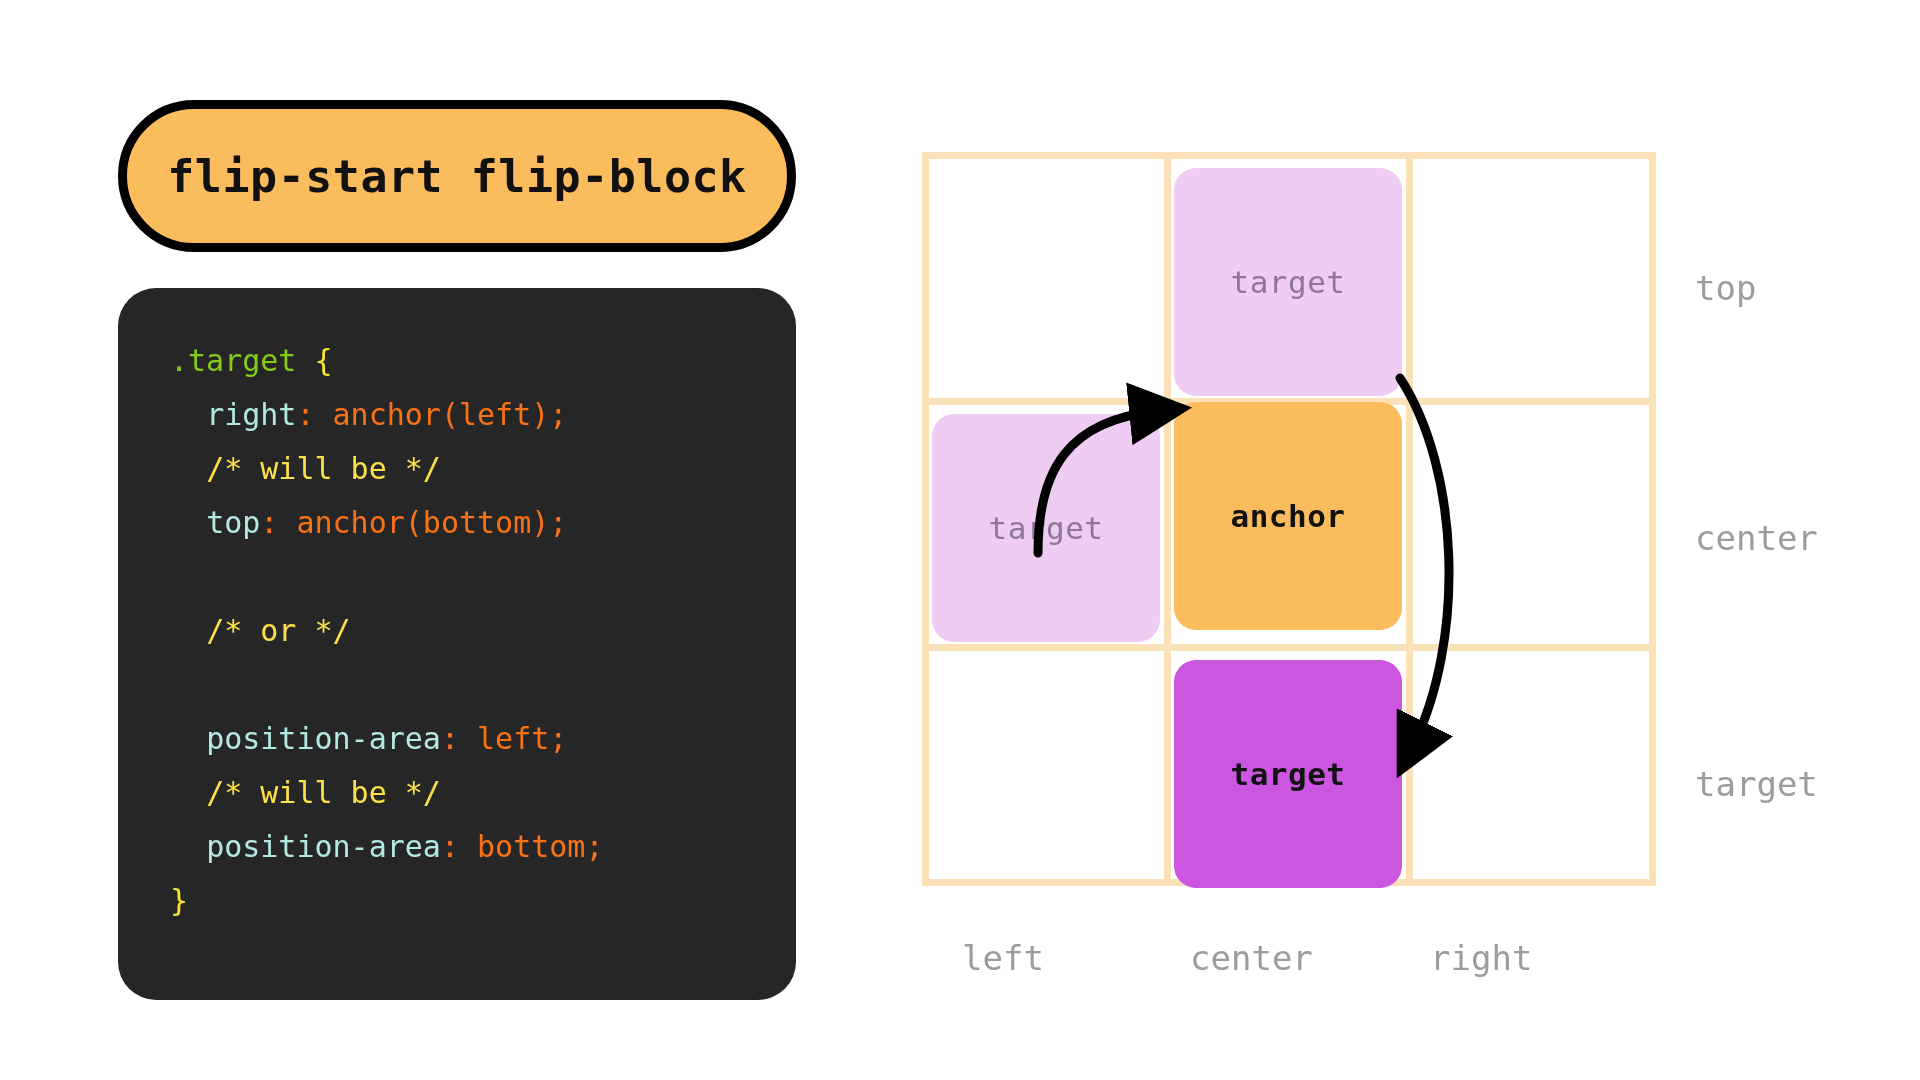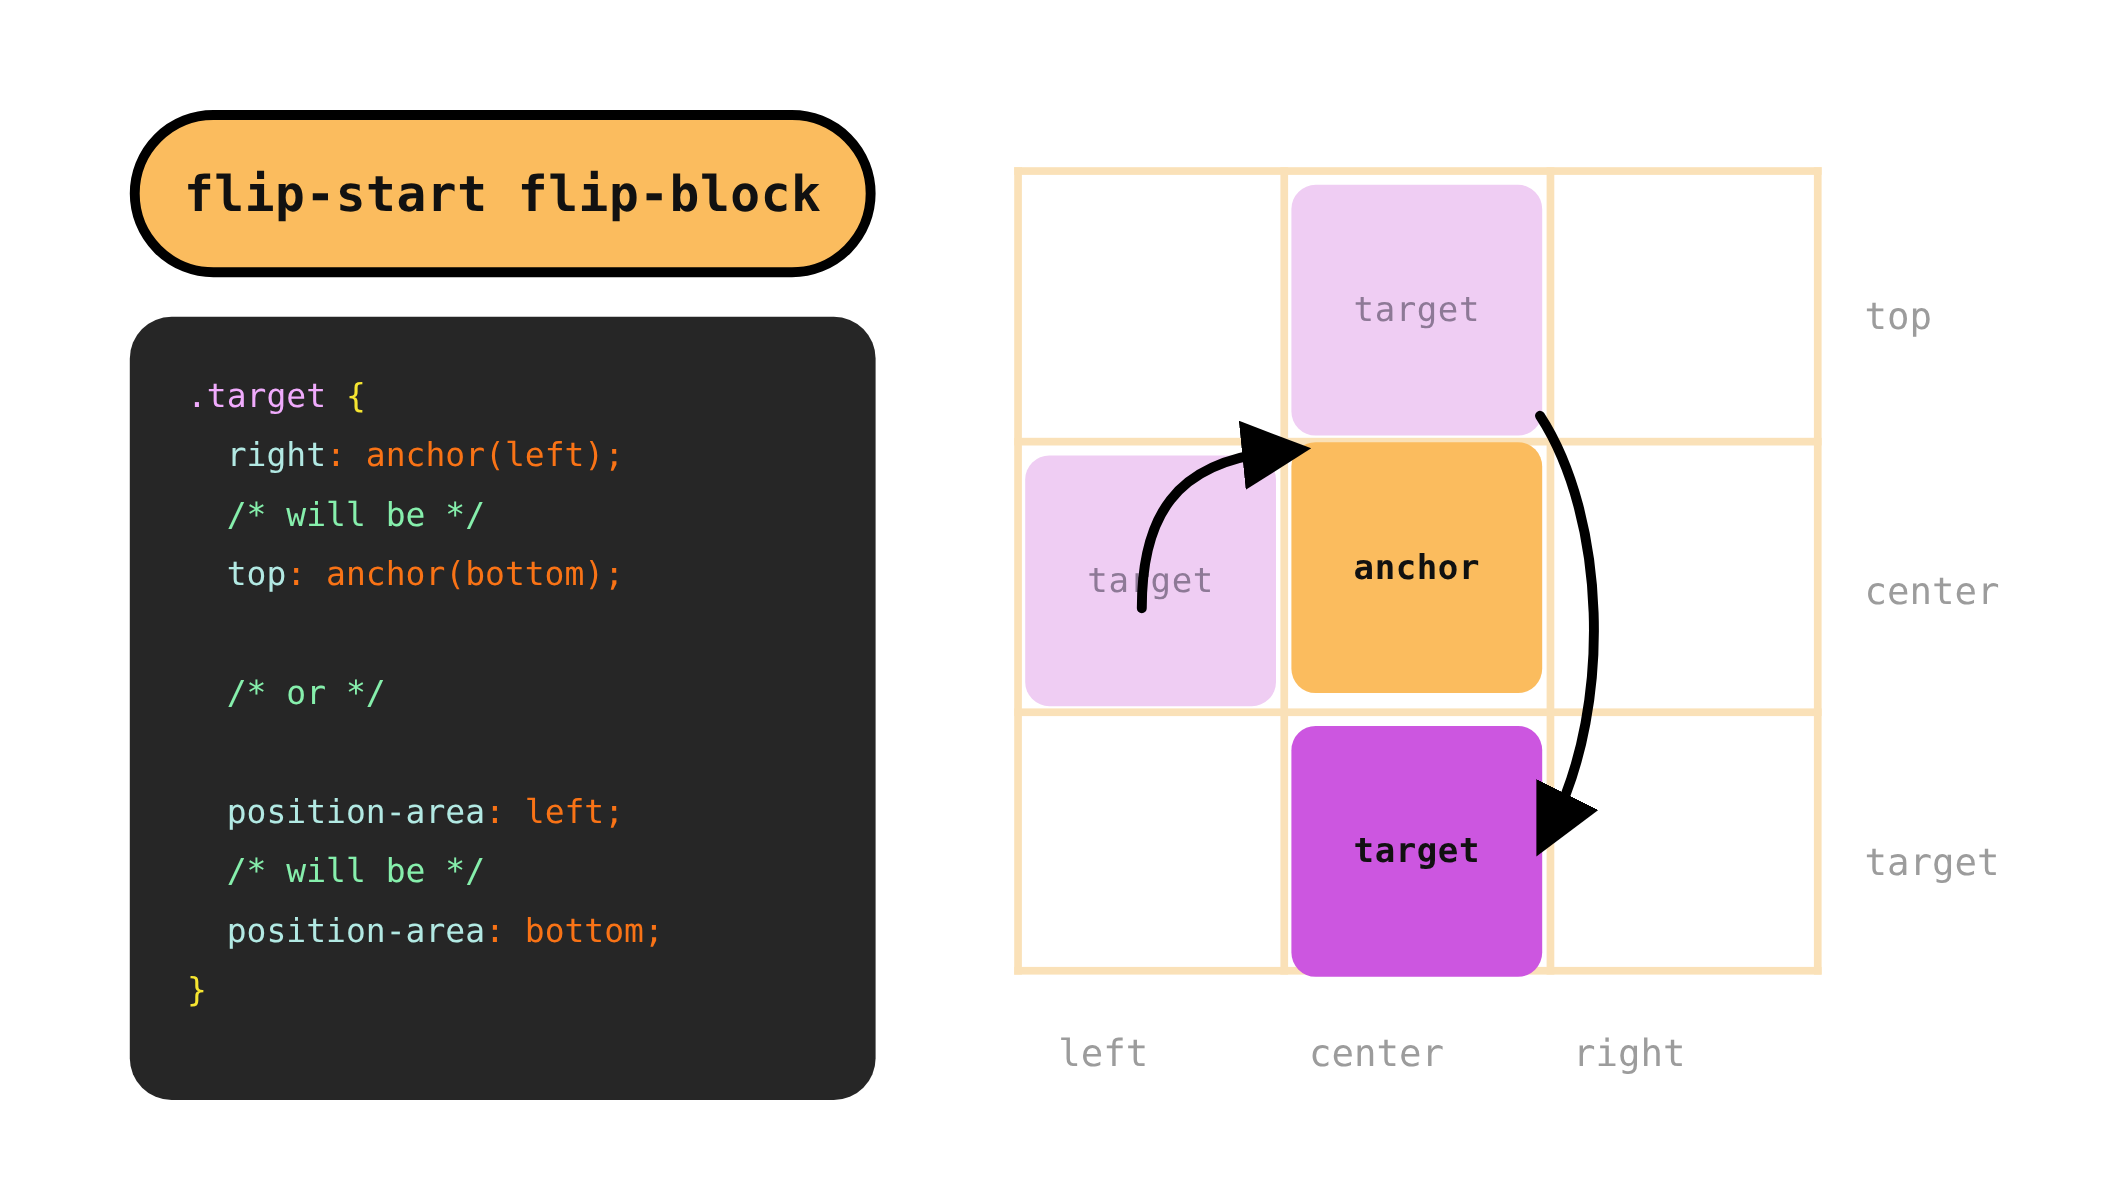--- a/index.html
+++ b/index.html
@@ -41,25 +41,25 @@
     border-radius: 38px;
     padding: 46px 0 0 52px;
   }
   #code-block {
     font-family: "DejaVu Sans Mono", monospace;
     font-size: 30px;
     line-height: 54px;
     white-space: pre;
     color: #ffffff;
   }
-  .tok-sel  { color: #f0abfc; }
+  .tok-sel  { color: #84cc16; }
   .tok-brace{ color: #F6E531; }
   .tok-prop { color: #B2E9E3; }
   .tok-val  { color: #f97316; }
-  .tok-cmt  { color: #86efac; }
+  .tok-cmt  { color: #fde047; }
   .code-line { display: block; height: 54px; }
   .code-line.blank { height: 54px; }
 
   
   #diagram { position: absolute; left: 900px; top: 0; width: 1020px; height: 1080px; }
 
   #grid-wrap {
     position: absolute;
     left: 22px; top: 152px;
     width: 734px; height: 734px;

